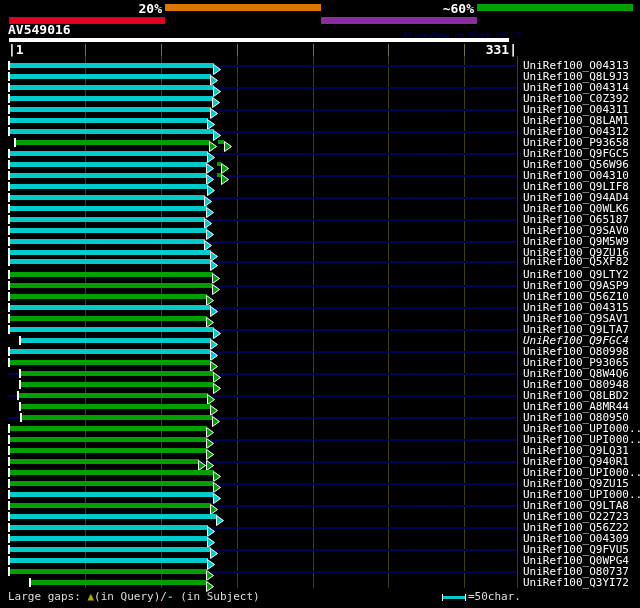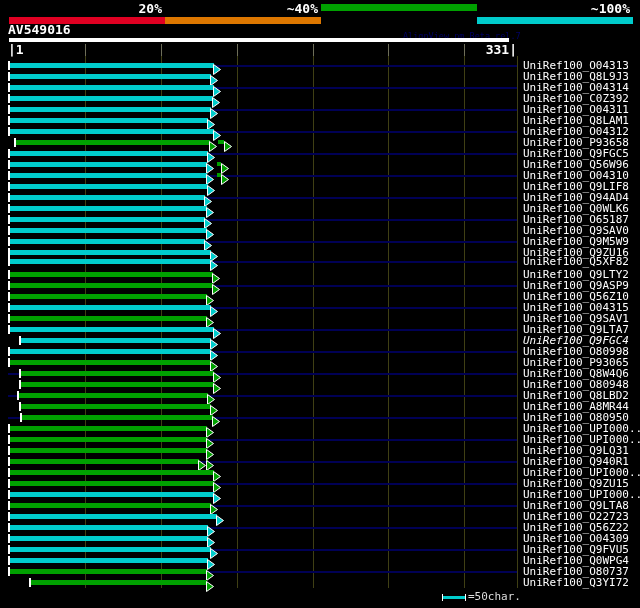--- a/index.html
+++ b/index.html
@@ -41,29 +41,28 @@
 <body>
 
 <div id="screen">
 
   <div id="scale">
       <div class="seg">
         <div class="seg-label">20%</div>
         <div class="seg-color" style="background: rgb(224, 0, 34);"></div>
       </div>
       <div class="seg">
-        <div class="seg-label">~40%</div>
         <div class="seg-color" style="background: rgb(221, 119, 0);"></div>
       </div>
       <div class="seg">
-        <div class="seg-color" style="background: rgb(0, 160, 0);"></div>
+        <div class="seg-label">~60%</div>
+        <div class="seg-color" style="background: rgb(139, 43, 160);"></div>
       </div>
       <div class="seg">
-        <div class="seg-label">~100%</div>
-        <div class="seg-color" style="background: rgb(0, 204, 204);"></div>
+        <div class="seg-color" style="background: rgb(0, 160, 0);"></div>
       </div>
     </div>
 
   <div id="title">AV549016</div>
   <div id="watermark" style="color: rgb(0, 0, 102);">AlignView.pm Beta rel.7</div>
 
   <div id="querybar"></div>
 
   <div id="ruler">
     <span>|1</span>
@@ -510,20 +509,21 @@
           <div class="bar" style="left: 30.2121px; width: 176.333px; background: rgb(0, 160, 0);"></div>
           <div class="stick" style="left: 29.2121px;"></div>
           <div class="arrow" style="left: 205.545px;"><svg class="arrow-svg" width="8" height="11" viewBox="0 0 8 11" xmlns="http://www.w3.org/2000/svg">
               <path d="M0.5,0.5 L7.5,5.5 L0.5,10.5 Z" fill="#00A000" stroke="#fff" stroke-width="1"></path>
             </svg></div>
           <div class="hitlabel">UniRef100_Q3YI72</div>
         </div>
       </div>
   </div>
 
+  <div id="legend-left"><span>Large gaps: </span><span id="tri" style="color: rgb(170, 170, 0);">▲</span><span>(in Query)/</span><span id="dash" style="color: rgb(0, 204, 204); font-weight: bold;">-</span><span> (in Subject)</span></div>
 
   <div id="fifty-line" style="background: rgb(0, 204, 204);">
     <span class="fifty-tick" style="left:-1px"></span>
     <span class="fifty-tick" style="left:22px"></span>
   </div>
   <div id="fifty-label">=50char.</div>
 
 </div>
 
 </body></html>

